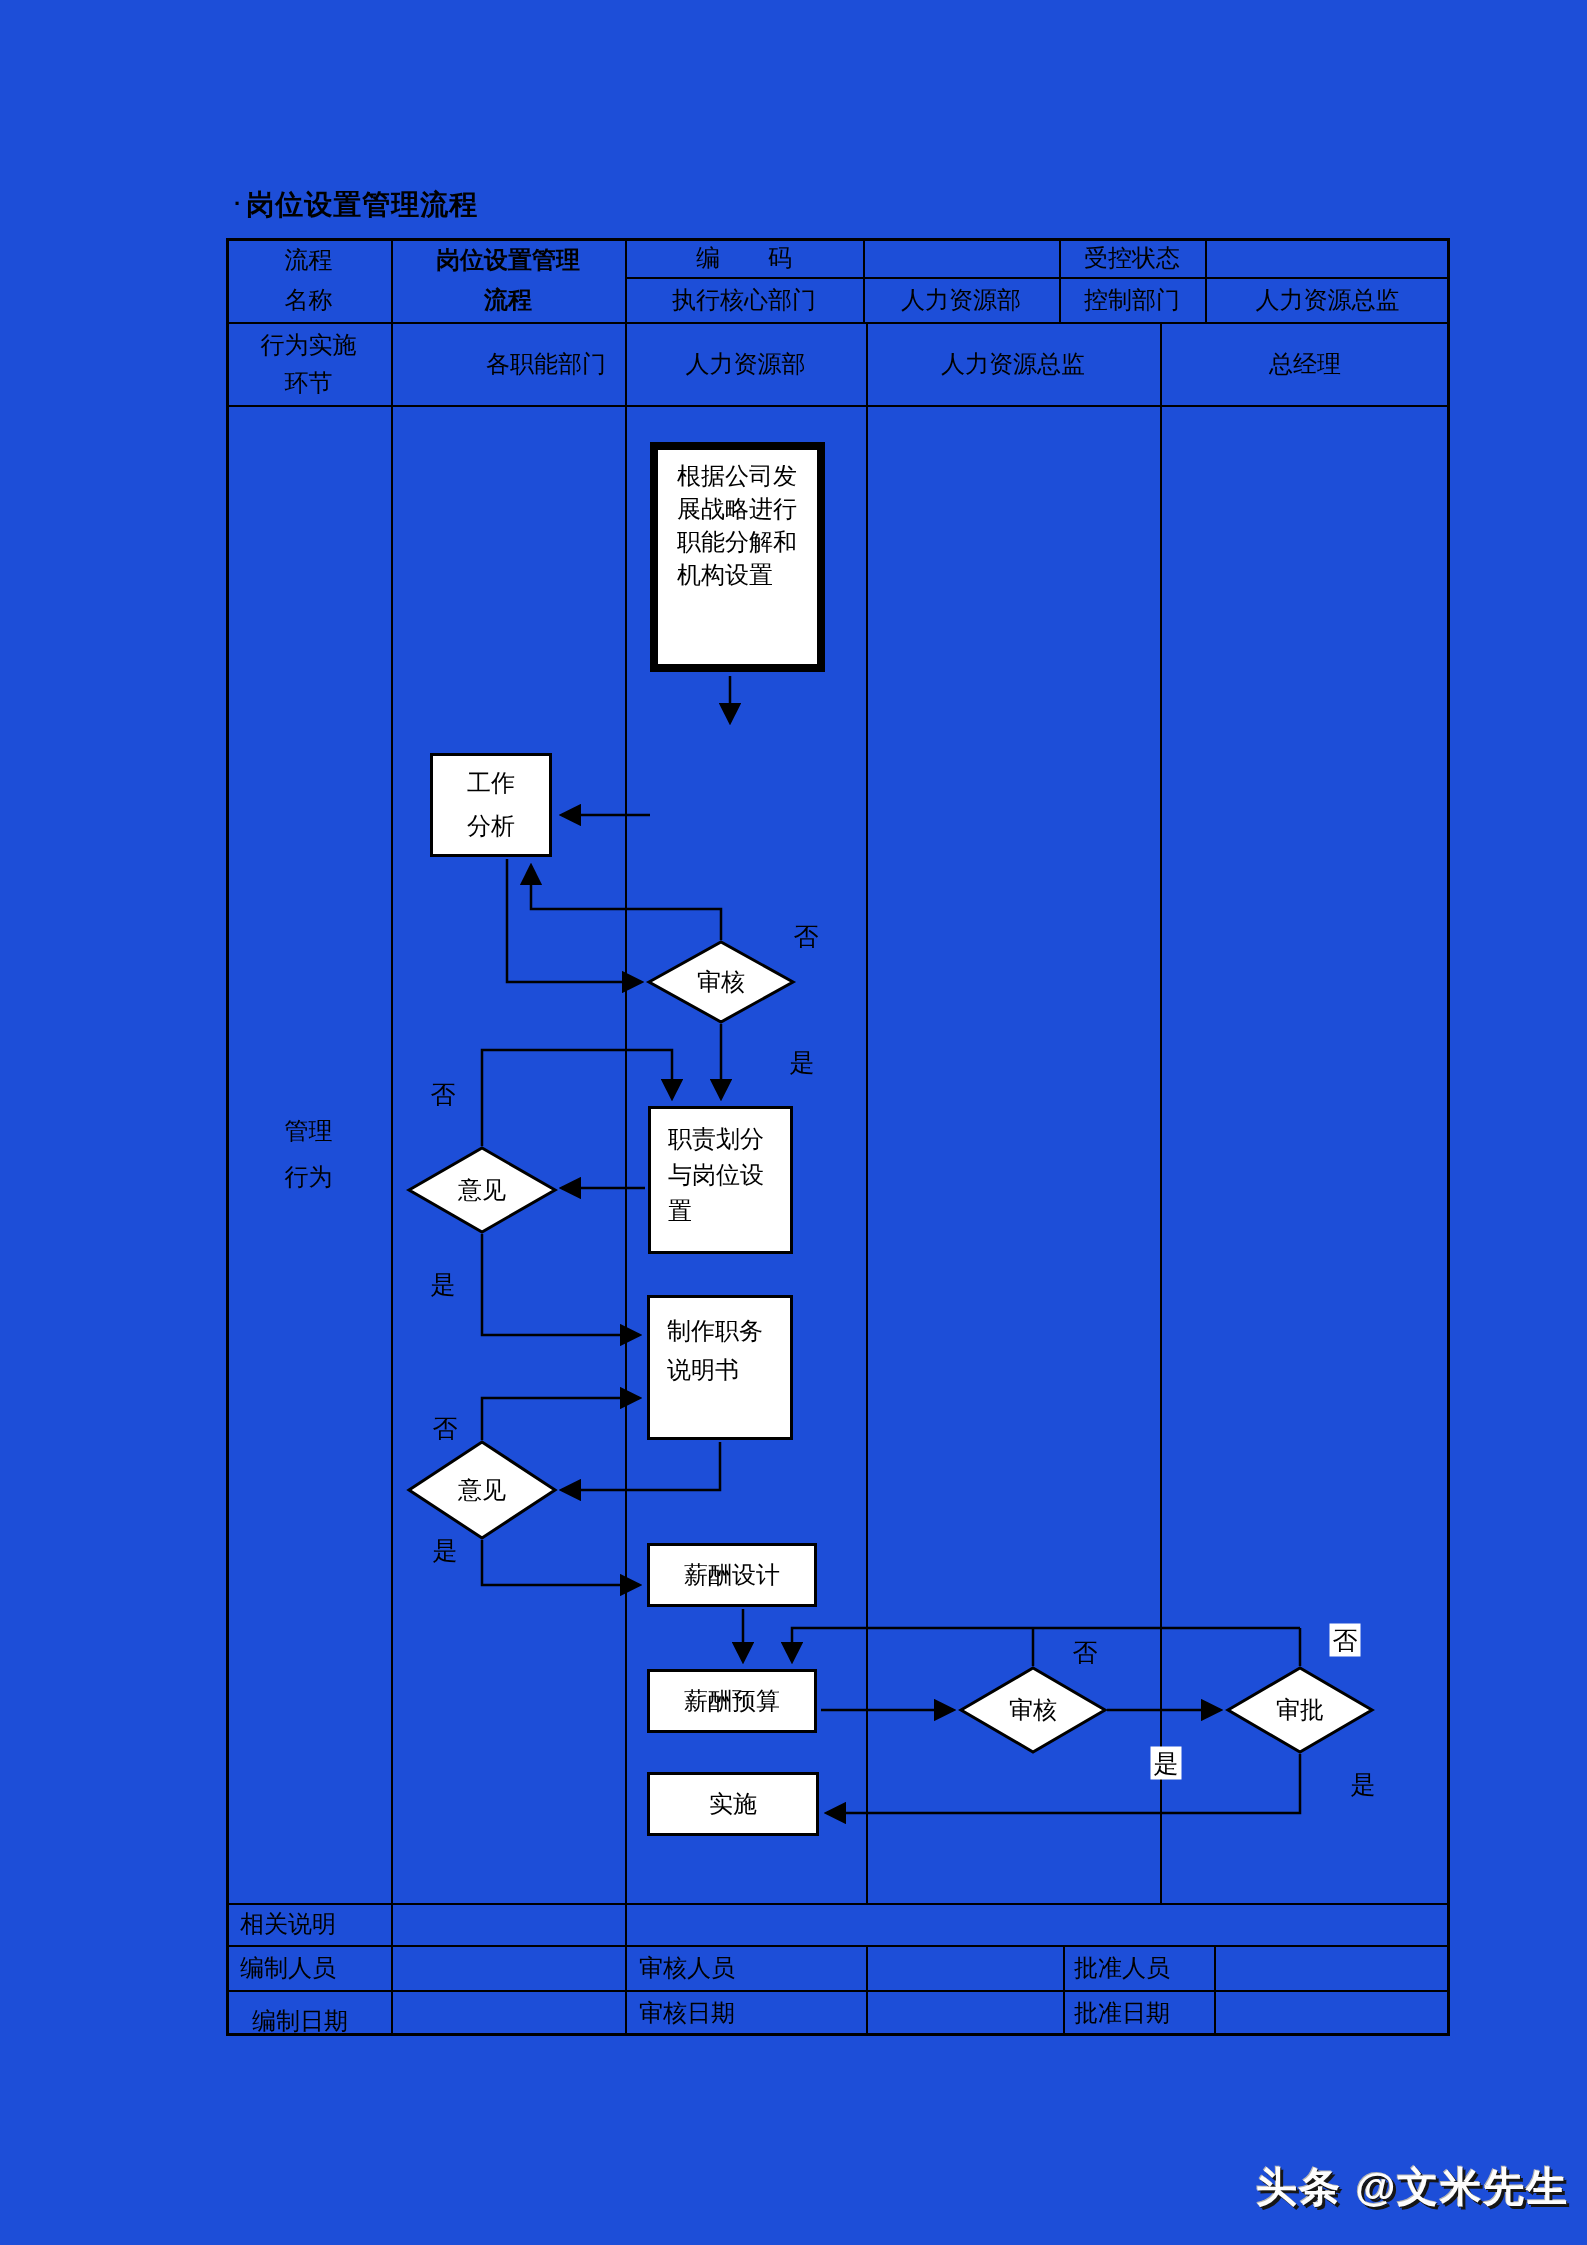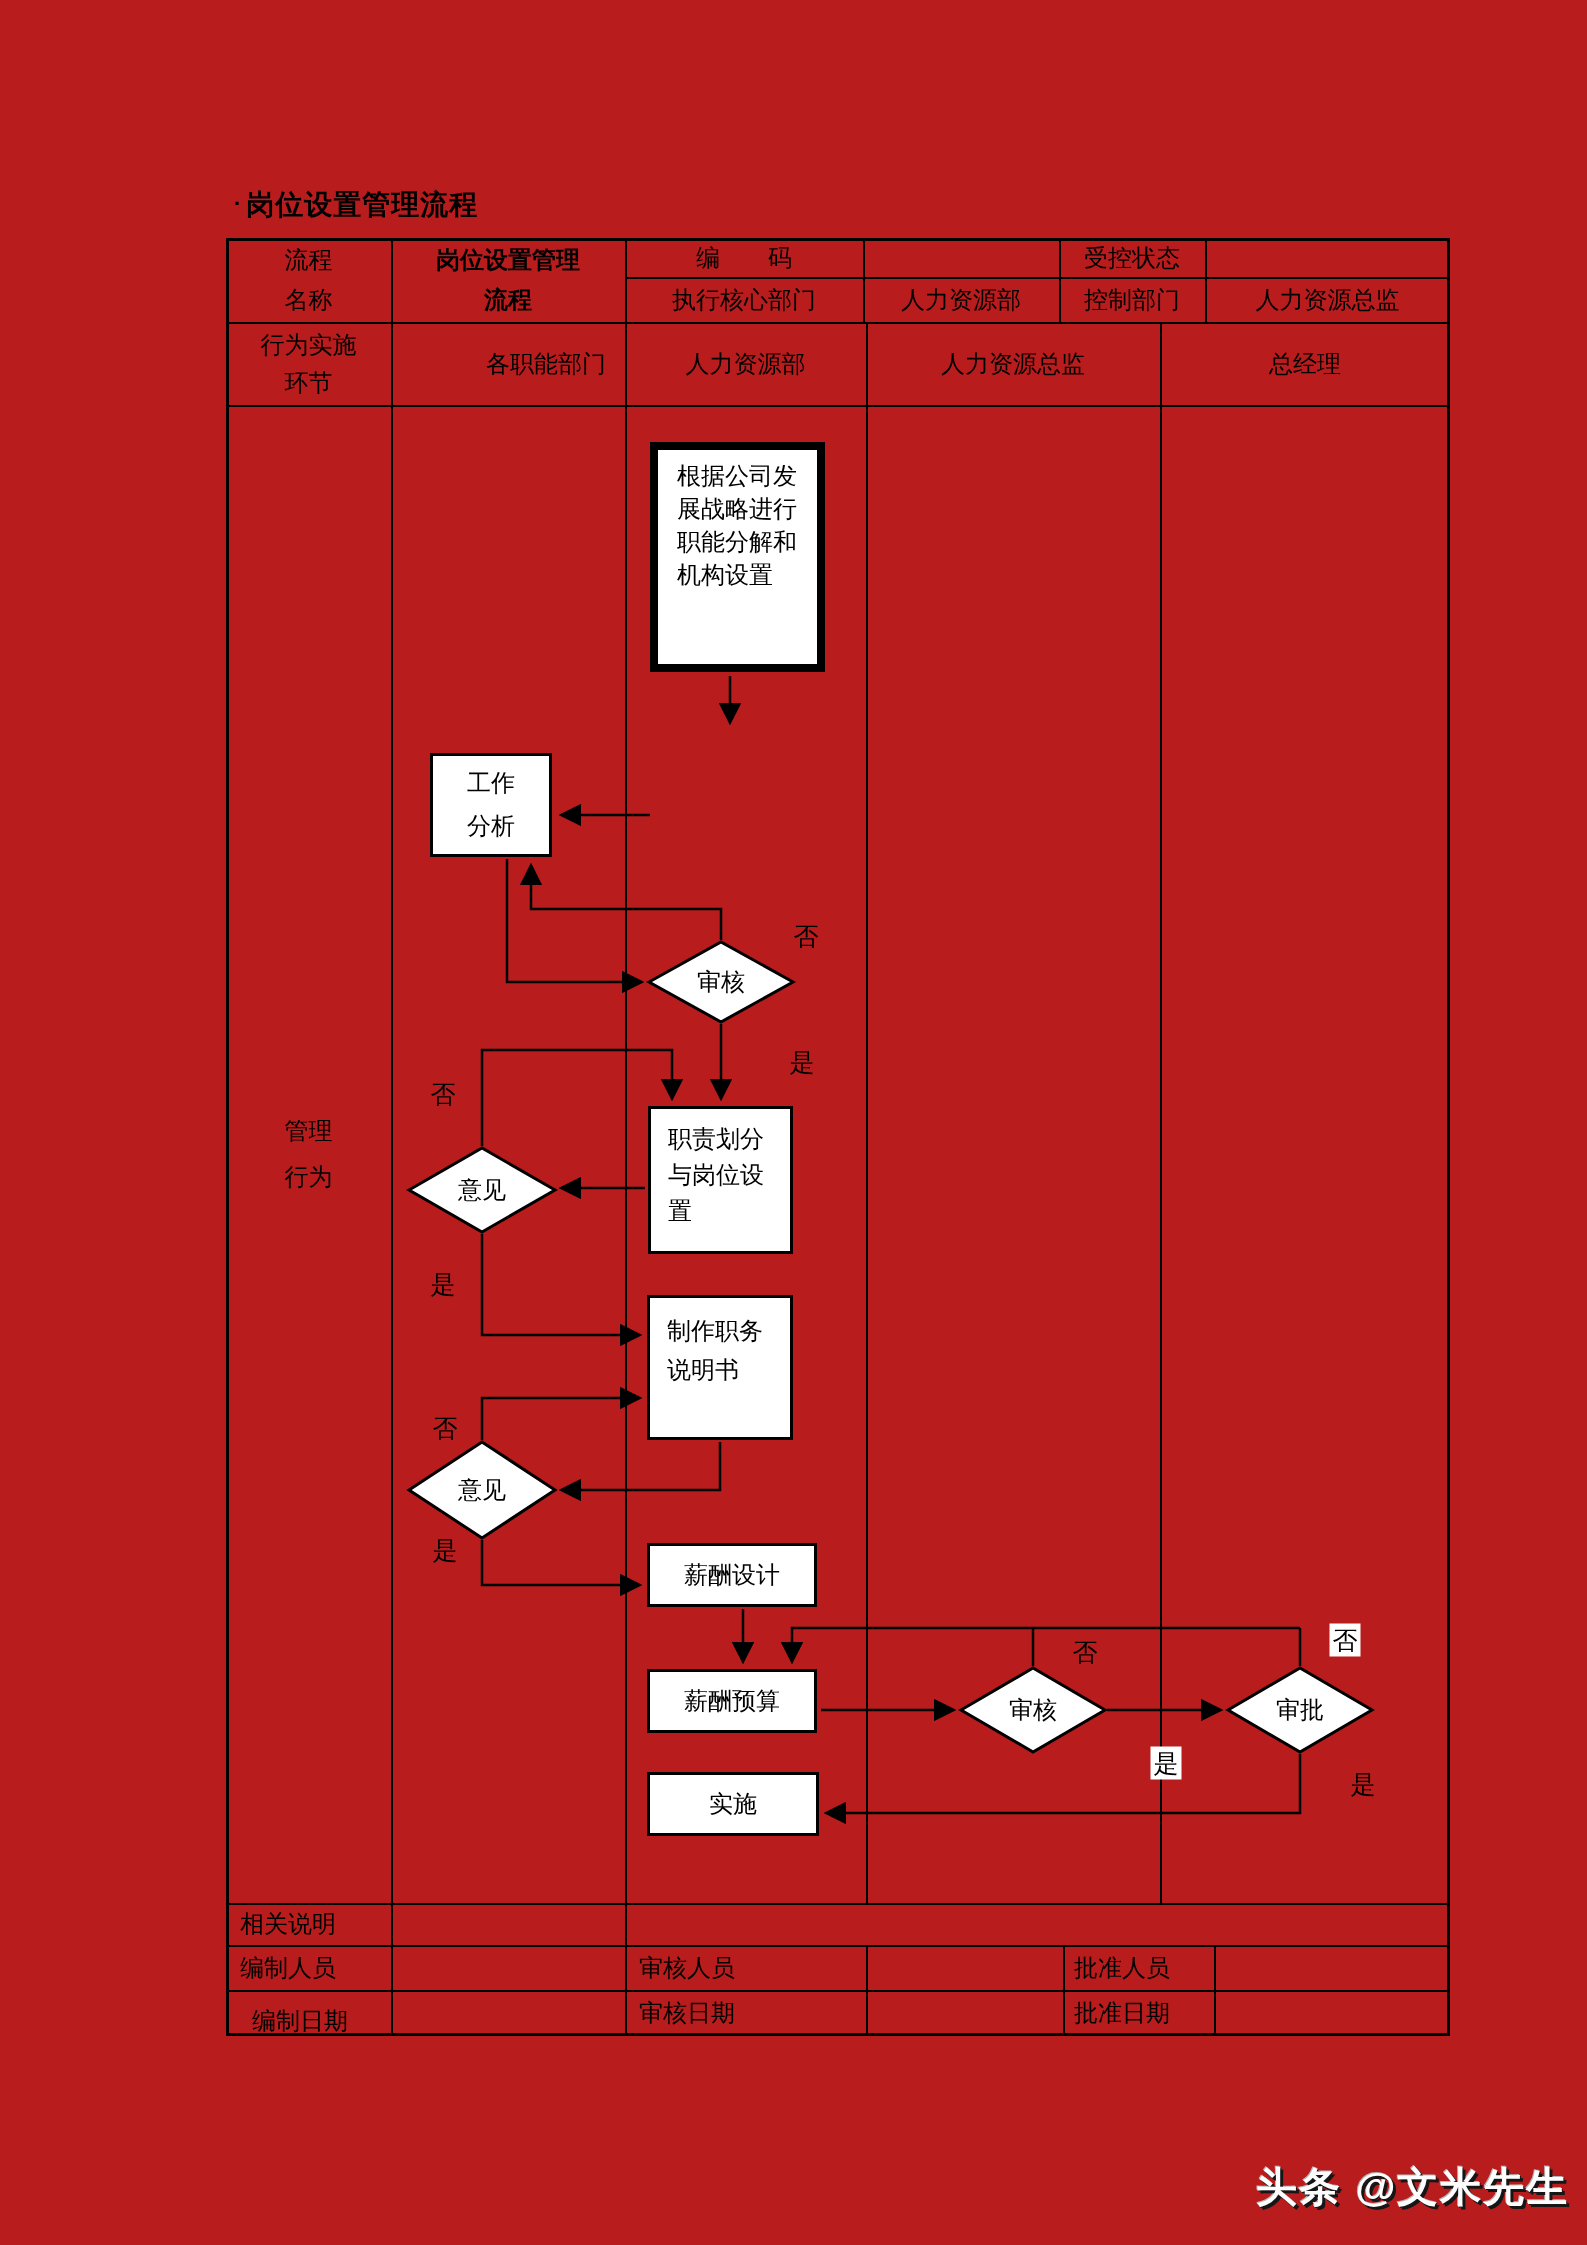--- a/index.html
+++ b/index.html
@@ -1,16 +1,16 @@
 <!DOCTYPE html>
 <html><head>
 <meta charset="utf-8">
 <style>
   html,body{margin:0;padding:0;background:#ffffff;}
-  #root{position:relative;width:1587px;height:2245px;background:#b91c1c;overflow:hidden;
+  #root{position:relative;width:1587px;height:2245px;background:#1d4ed8;overflow:hidden;
         font-family:"Liberation Serif",serif;color:#000;}
   .vline{position:absolute;width:2px;background:#000;}
   .hline{position:absolute;height:2px;background:#000;}
   .frame{position:absolute;border:3px solid #000;box-sizing:border-box;}
   .cell{position:absolute;display:flex;align-items:center;justify-content:center;
         font-size:24px;line-height:40px;text-align:center;white-space:pre-line;box-sizing:border-box;}
   .cell.left{justify-content:flex-start;text-align:left;padding-left:14px;}
   .cell.bold{font-weight:bold;}
   .box{position:absolute;border:3px solid #000;background:#fff;box-sizing:border-box;
        font-size:24px;white-space:pre-line;display:flex;}

